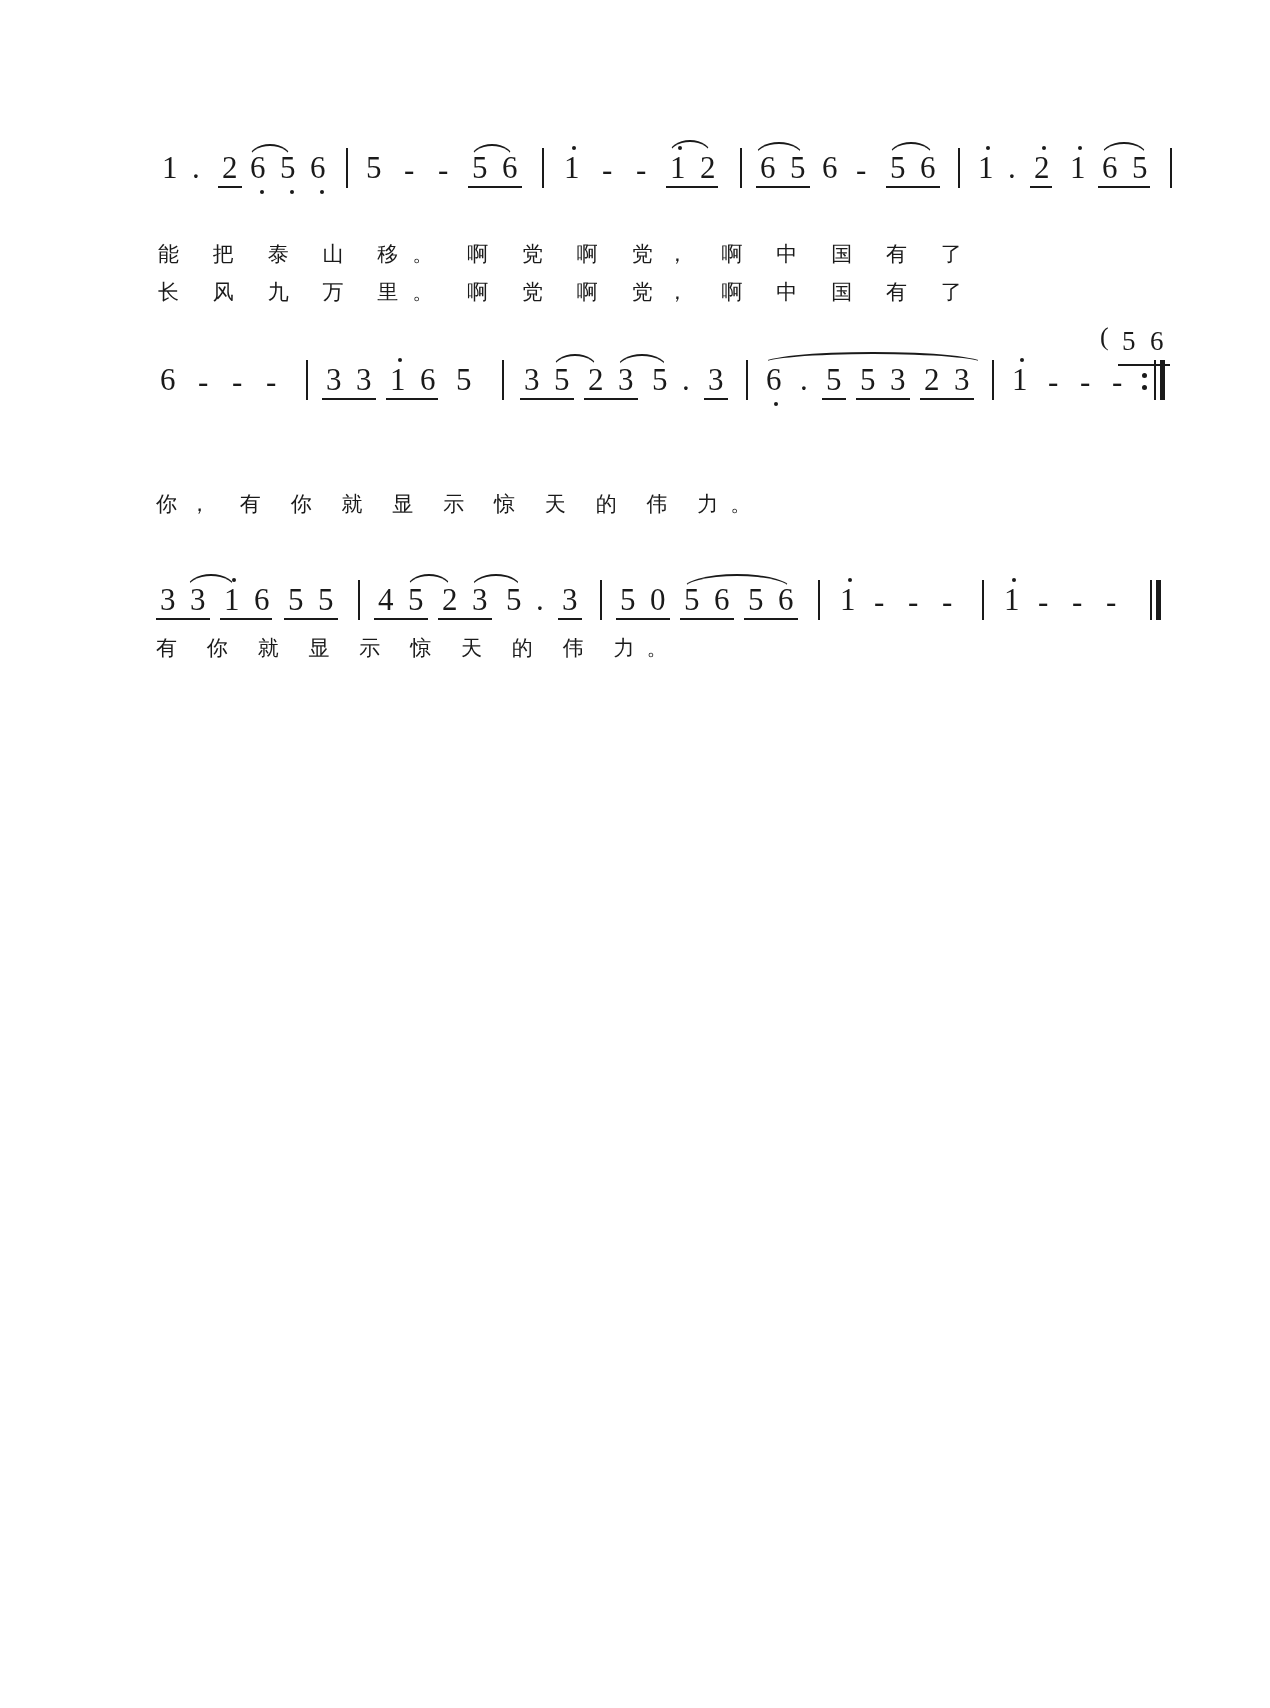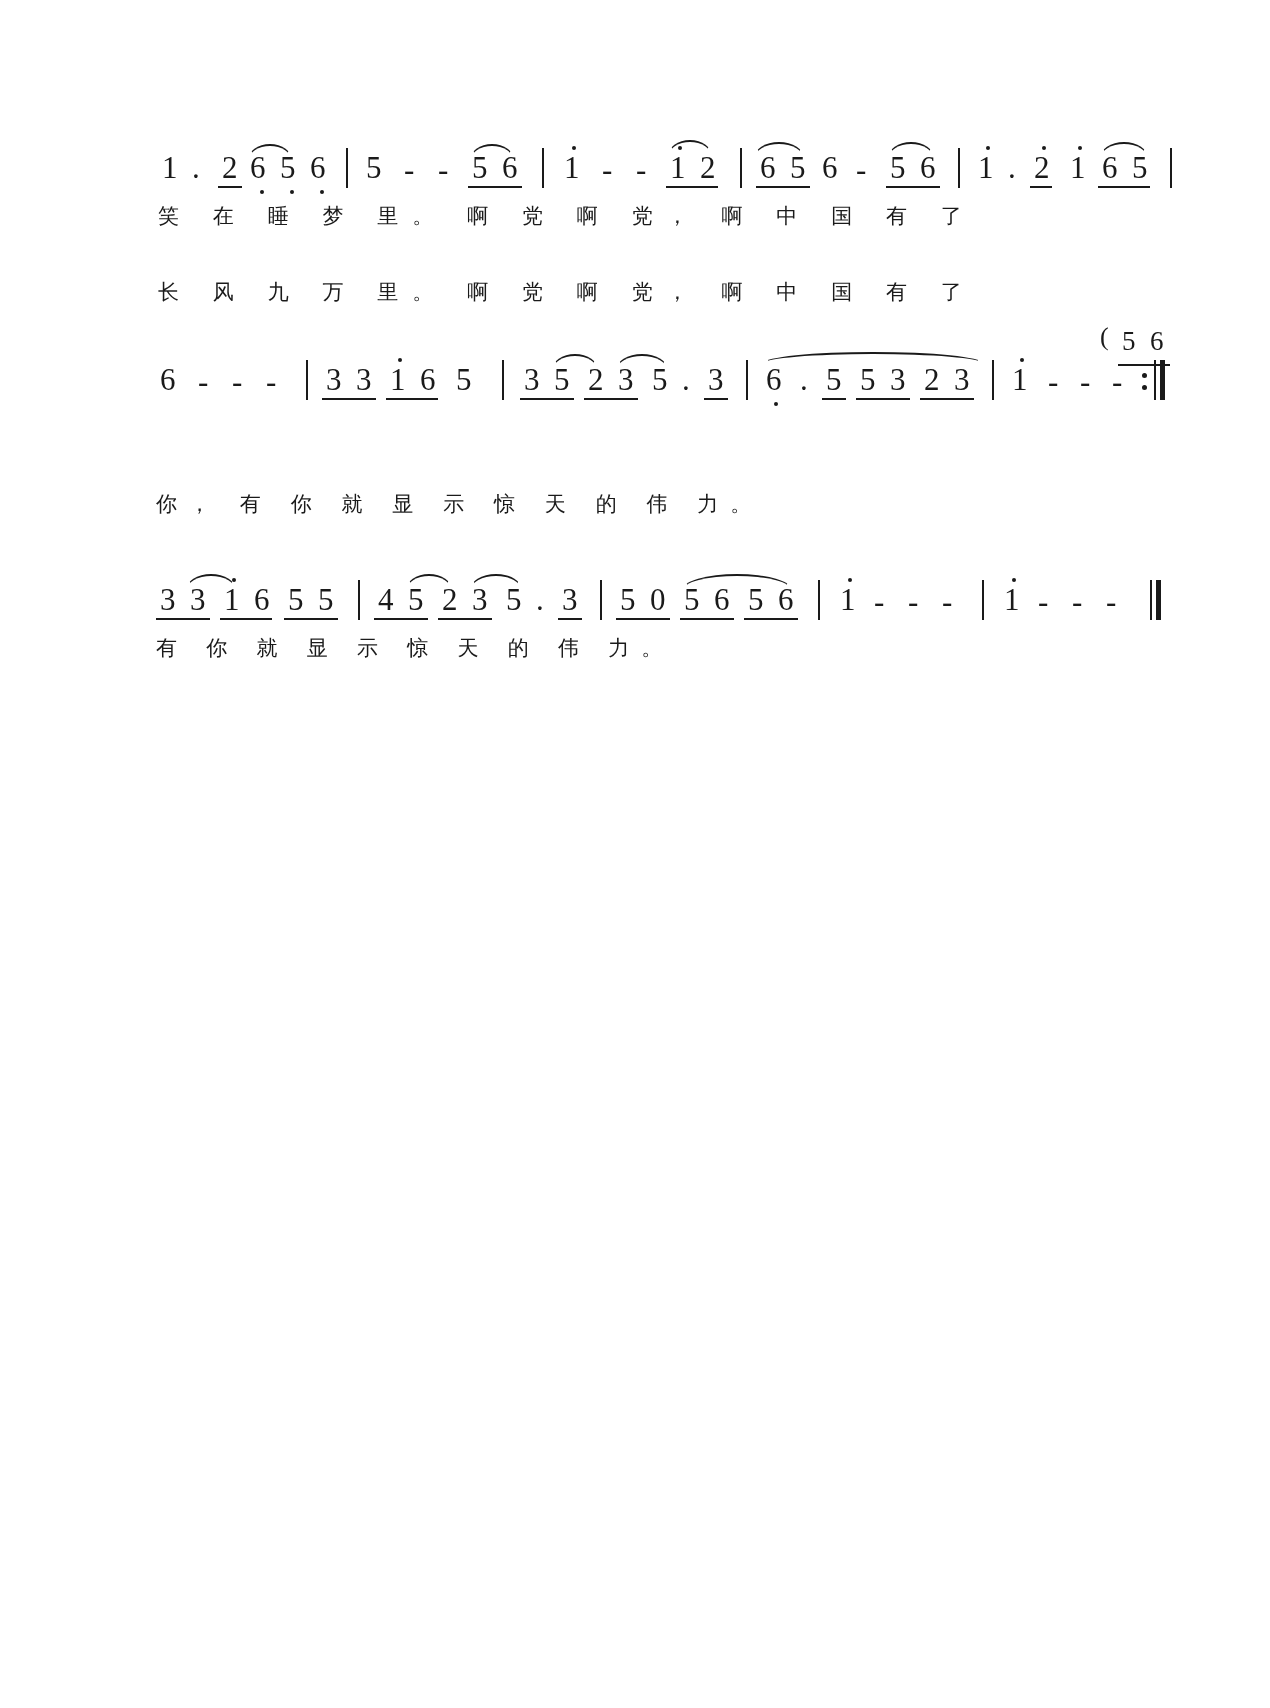--- a/index.html
+++ b/index.html
@@ -207,22 +207,22 @@
       <span class="beam" style="left:880px; top:46px; width:22px;"></span>
       <span class="note" style="left:920px;">1</span>
       <span class="odot" style="left:928px; top:6px;"></span>
       <span class="note" style="left:952px;">6</span>
       <span class="note" style="left:982px;">5</span>
       <span class="beam" style="left:948px; top:46px; width:52px;"></span>
       <span class="slur" style="left:950px; top:2px; width:46px;"></span>
       <span class="barline" style="left:1020px;"></span>
     </div>
 
-    <div class="lyric-row" style="top:62px;">
-      <span class="lyric" style="left:8px; letter-spacing:14px;">笑 在 睡 梦 里。 啊 党 啊 党， 啊 中 国 有 了</span>
+    <div class="lyric-row" style="top:100px;">
+      <span class="lyric" style="left:8px; letter-spacing:14px;">能 把 泰 山 移。 啊 党 啊 党， 啊 中 国 有 了</span>
     </div>
     <div class="lyric-row" style="top:138px;">
       <span class="lyric" style="left:8px; letter-spacing:14px;">长 风 九 万 里。 啊 党 啊 党， 啊 中 国 有 了</span>
     </div>
   </div>
 
   <div class="system" style="top:352px;">
 
     <div class="staff-line">
 
@@ -345,17 +345,17 @@
 
       <span class="note" style="left:854px;">1</span>
       <span class="odot" style="left:862px; top:6px;"></span>
       <span class="dash" style="left:888px;">-</span>
       <span class="dash" style="left:922px;">-</span>
       <span class="dash" style="left:956px;">-</span>
       <span class="dbl" style="left:1000px;"><i></i><i class="gap"></i><i class="fat"></i></span>
     </div>
 
     <div class="lyric-row" style="top:86px;">
-      <span class="lyric" style="left:6px; letter-spacing:12px;font-family:Liberation Serif, serif;">有 你 就 显 示 惊 天 的 伟 力。</span>
+      <span class="lyric" style="left:6px; letter-spacing:12px;">有 你 就 显 示 惊 天 的 伟 力。</span>
     </div>
   </div>
 
 </div>
 
 </body></html>

